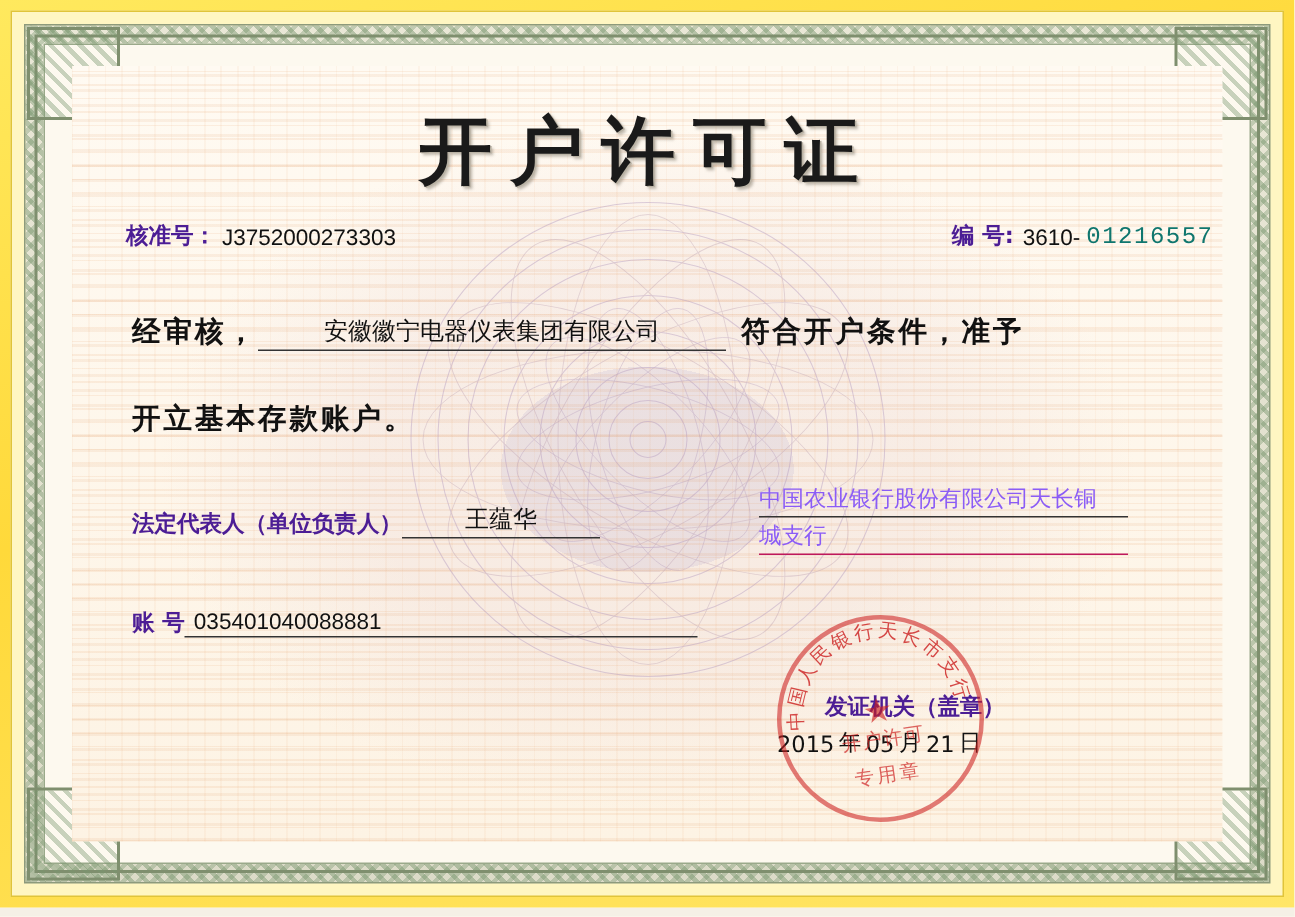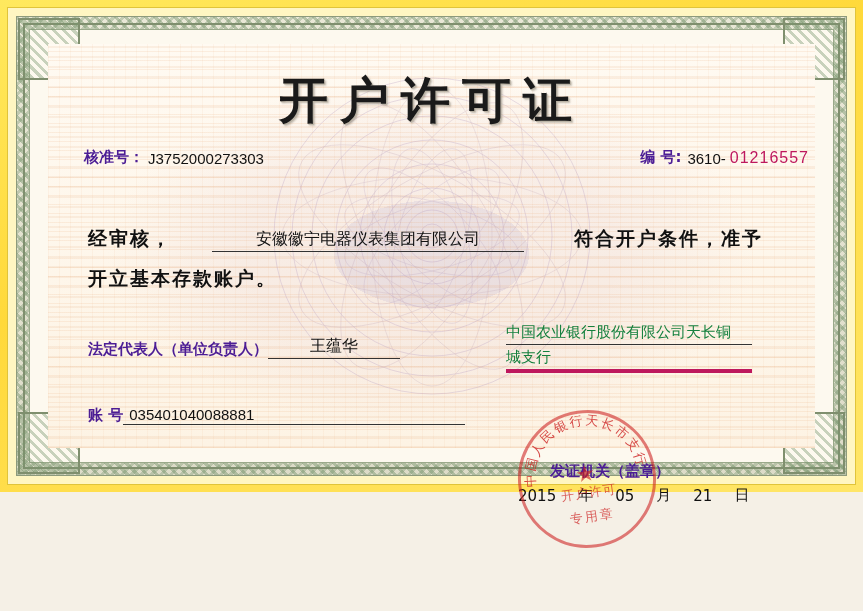--- a/index.html
+++ b/index.html
@@ -4,21 +4,21 @@
 <style>
   html,body{margin:0;padding:0;}
   body{
     width:863px;height:611px;
     background:#f5f0e6;
     font-family:"Liberation Sans", sans-serif;
     overflow:hidden;
   }
   .certificate{
     position:relative;
-    width:863px;height:492px;
+    width:863px;height:605px;
     box-sizing:border-box;
     background:#ffffff;
   }
   
   .frame-outer{
     position:absolute;inset:0;
     background:#ffe24d;
     background:linear-gradient(160deg,#ffe95e 0%,#ffd93a 40%,#ffe668 100%);
   }
   .frame-mid{
@@ -86,43 +86,43 @@
   .lbl{
     font-family:"DejaVu Sans", sans-serif;
     font-size:15px;font-weight:bold;color:#4c1d95;white-space:nowrap;
   }
   .lbl-lg{font-size:19px;font-weight:bold;letter-spacing:2px;}
   .val{
     font-family:"DejaVu Sans", sans-serif;
     font-size:15px;color:#111;white-space:nowrap;
   }
   .val-mono{font-family:Liberation Sans, sans-serif;font-size:15px;}
-  .red{color:#be185d;font-family:Liberation Sans, sans-serif;font-size:16px;letter-spacing:1px;}
+  .red{color:#0f766e;font-family:Liberation Mono, monospace;font-size:16px;letter-spacing:1px;}
   .ul{
     border-bottom:1px solid #333;
     padding:0 6px 1px 6px;
     text-align:center;
   }
   
   #r-approve{top:104px;left:36px;}
   #r-number{top:104px;right:6px;}
-  #r-main1{top:182px;left:40px;right:10px;gap:40px;}
+  #r-main1{top:164px;left:40px;right:10px;}
   #r-main2{top:222px;left:40px;}
   #r-legal{top:292px;left:40px;}
   #r-bank{top:276px;left:448px;right:6px;align-items:flex-start;}
   #r-account{top:362px;left:40px;}
   #r-issuer{top:418px;left:460px;padding-left:42px;}
   #r-date{top:442px;left:470px;}
   .bank-name{
     font-family:"DejaVu Sans", sans-serif;font-size:15px;line-height:24px;
-    border-bottom:4px solid #be185d;width:246px;color:#15803d;
+    border-bottom:1px solid #be185d;width:246px;color:#8b5cf6;
   }
   .bank-name span{display:block;border-bottom:1px solid #333;}
   .bank-name span:last-child{border-bottom:none;}
-  .date-line{font-family:"DejaVu Sans", sans-serif;font-size:15px;gap:19px;}
+  .date-line{font-family:"DejaVu Sans", sans-serif;font-size:15px;}
   .date-line b{font-weight:normal;padding:0 3px;}
   
   .seal{
     position:absolute;left:518px;top:410px;
     width:132px;height:132px;border-radius:50%;
     border:3px solid rgba(204,30,30,.72);
     opacity:.8;
     transform:rotate(-8deg);
     pointer-events:none;
   }

